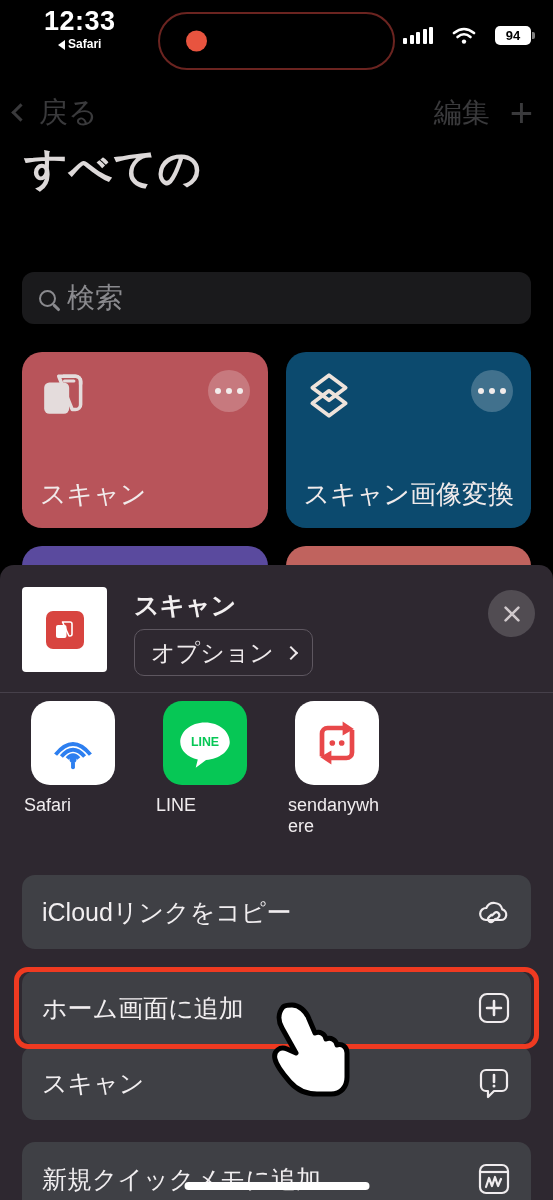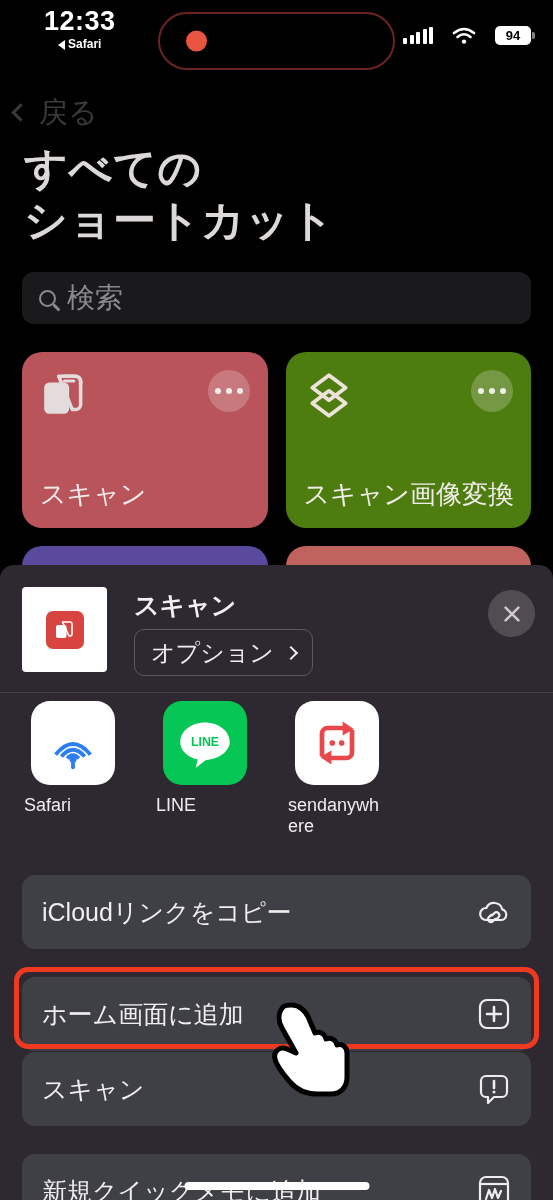--- a/index.html
+++ b/index.html
@@ -206,21 +206,21 @@
   }
   .app-label {
     margin-top:10px; color:#f0ecee; font-size:18px; line-height:1.18;
     word-break:break-all;
   }
 
   
   #action-list {
     position:absolute; top:310px; left:22px; width:509px;
   }
-  .action-group { margin-bottom:28px; }
+  .action-group { margin-bottom:22px; }
   .action-row {
     position:relative;
     height:74px; background:#3f4045; border-radius:13px;
     display:flex; align-items:center; padding:0 20px;
     margin-bottom:1px;
   }
   .action-row:first-child { border-radius:13px 13px 13px 13px; }
   .action-label { color:#f1eef0; font-size:25px; }
   .action-icon { margin-left:auto; width:34px;height:34px; flex:none; }
 
@@ -276,25 +276,28 @@
         <span>94</span>
       </div>
     </div>
   </div>
 
   <div id="nav-bar">
     <div id="back-button">
       <span class="chev-left"></span>
       <span>戻る</span>
     </div>
+    <div id="nav-right">
+      <div id="edit-button">編集</div>
+      <div id="add-button">+</div>
+    </div>
   </div>
 
   <div id="page-title">
     <div>すべての</div>
-    <div>ショートカット</div>
   </div>
 
   <div id="search-field">
     <span class="mag"></span>
     <span id="search-placeholder">検索</span>
   </div>
 
   <div id="shortcut-grid">
 
     <div class="card" id="card0" style="background: rgb(184, 84, 90);">
@@ -305,21 +308,21 @@
         <rect x="22" y="9" width="12" height="3" rx="1.5" fill="#e4dcdc"></rect>
       </svg>
       <div class="card-more">
         <i></i>
           <i></i>
           <i></i>
       </div>
       <div class="card-label">スキャン</div>
     </div>
 
-    <div class="card" id="card1" style="background: #4d7c0f;">
+    <div class="card" id="card1" style="background: #0c4a6e;">
       <svg class="card-icon" viewBox="0 0 48 48">
         <path d="M24 5 L40 17 L24 29 L8 17 Z" fill="none" stroke="#eee3db" stroke-width="3.6" stroke-linejoin="round"></path>
         <path d="M24 20 L40 32 L24 44 L8 32 Z" fill="none" stroke="#eee3db" stroke-width="3.6" stroke-linejoin="round"></path>
       </svg>
       <div class="card-more">
         <i></i>
           <i></i>
           <i></i>
       </div>
       <div class="card-label">スキャン画像変換</div>

